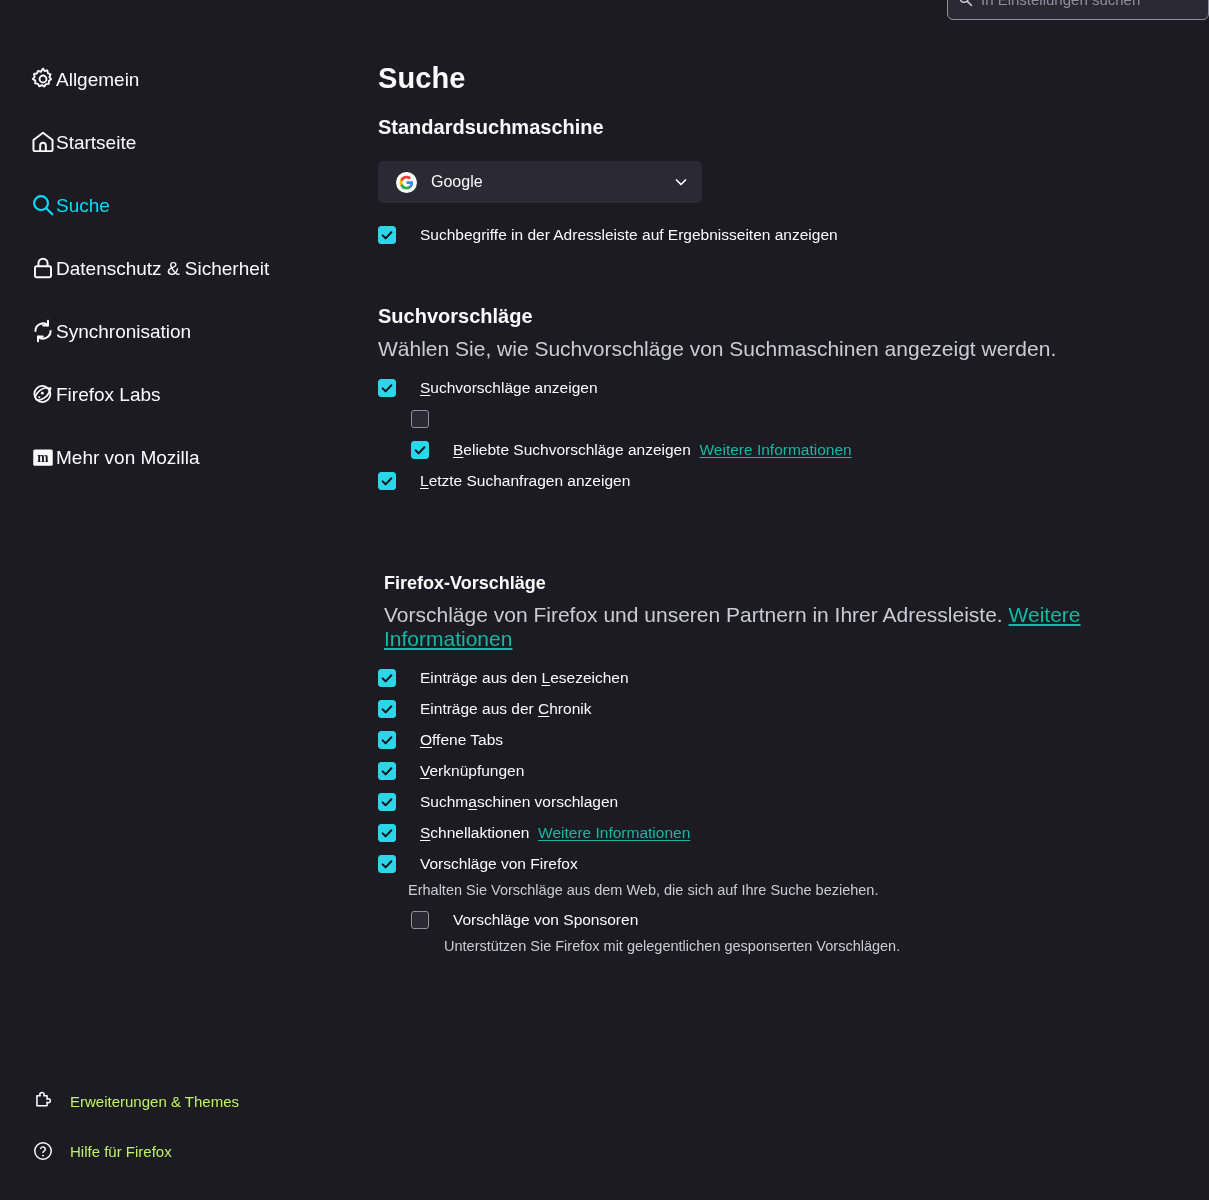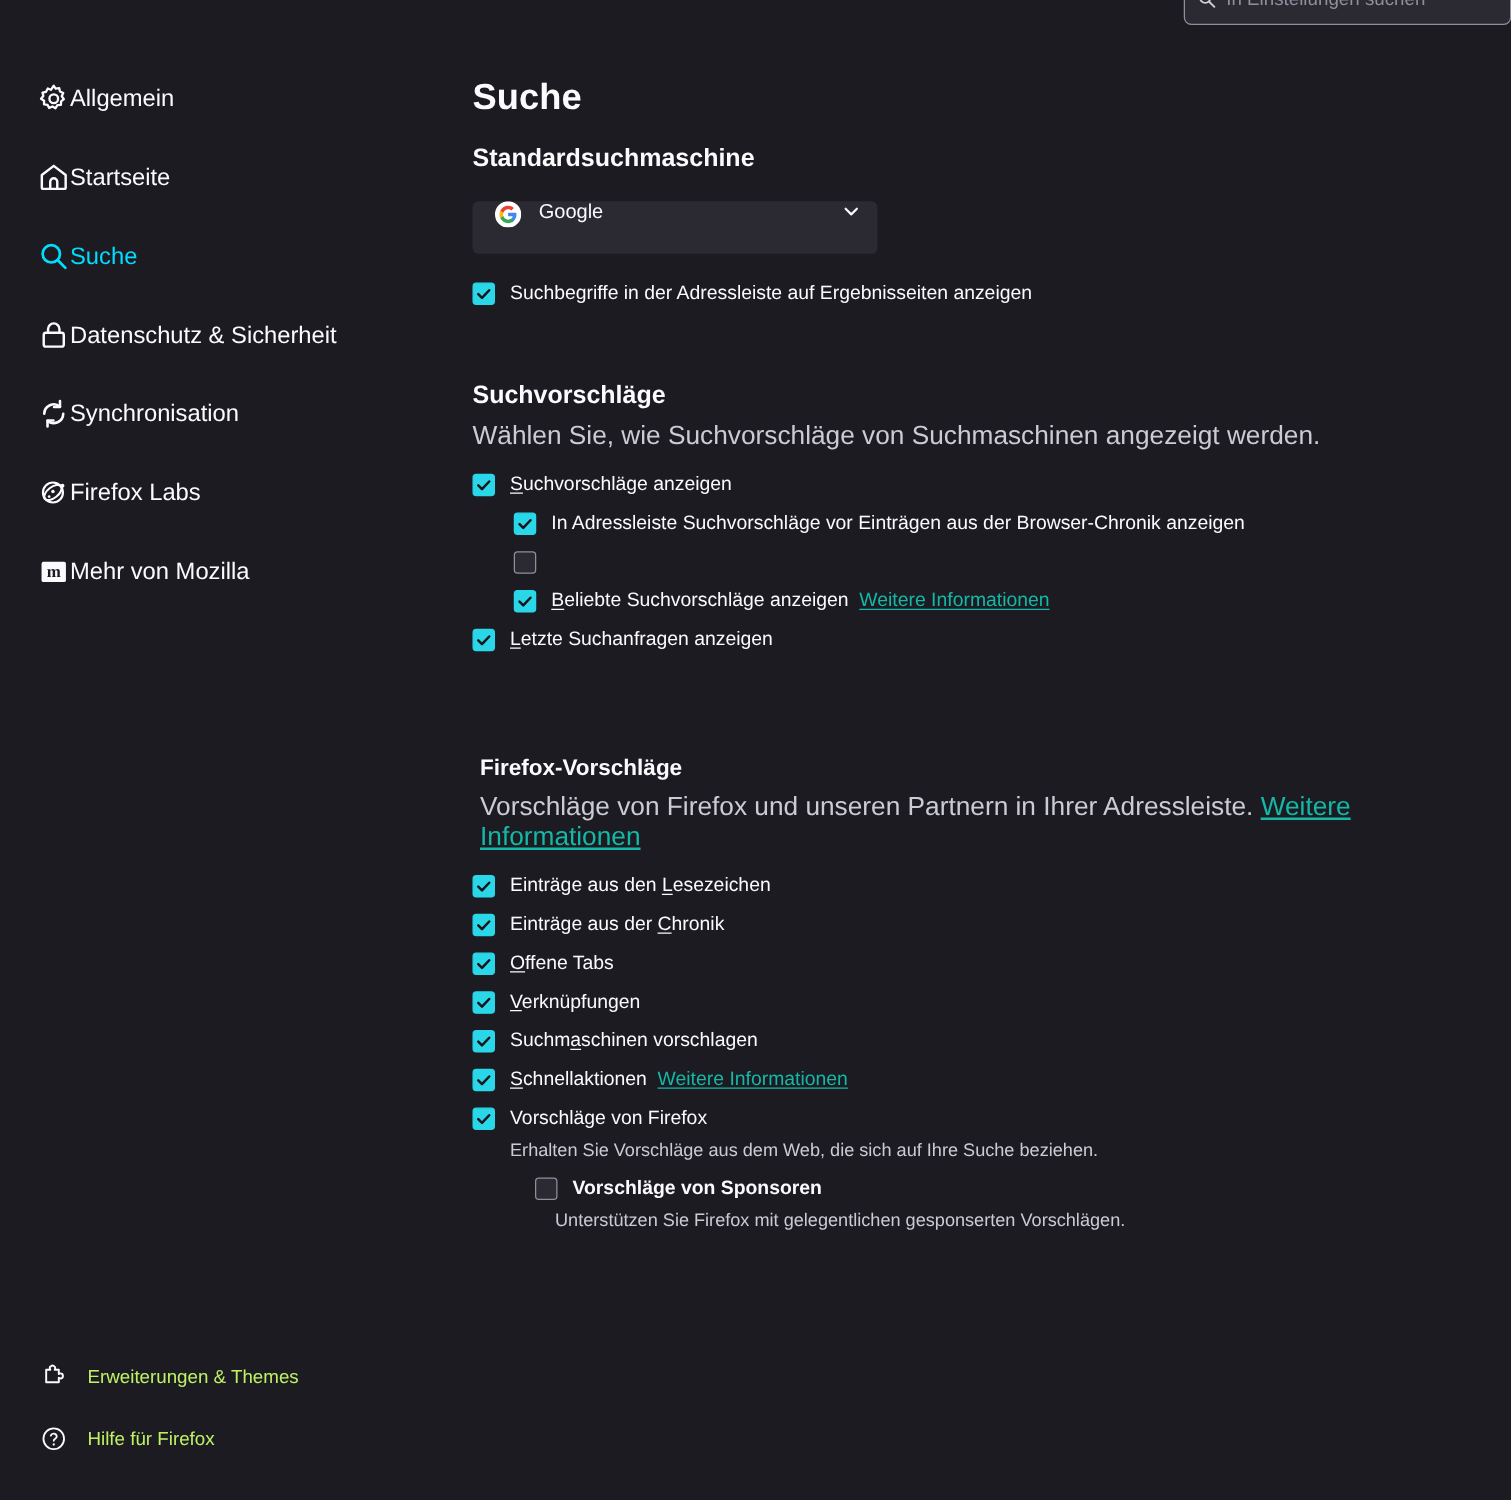--- a/index.html
+++ b/index.html
@@ -139,35 +139,35 @@
   p.desc.indent { padding-left: 6px; }
 
   
   .engine-select {
     width: 324px;
     height: 42px;
     background: #2b2a33;
     border: none;
     border-radius: 5px;
     display: flex;
-    align-items: flex-start;
+    align-items: center;
     padding: 0 13px 0 18px;
     gap: 14px;
     margin-bottom: 21px;
     cursor: default;
   }
   .engine-select .glogo { flex: 0 0 auto; width: 21px; height: 21px; display:block; }
   .engine-select .name { font-size: 16px; flex: 1 1 auto; }
   .engine-select .chev { flex: 0 0 auto; width: 16px; height: 16px; color:#fbfbfe; }
 
   
   .cbrow {
     display: flex;
     align-items: flex-end;
-    gap: 12px;
+    gap: 24px;
     margin-bottom: 11px;
     cursor: default;
   }
   .cbrow.tight { margin-bottom: 8px; }
   .cbrow .box {
     flex: 0 0 auto;
     width: 18px; height: 18px;
     border-radius: 3px;
     margin-top: 2px;
     position: relative;
@@ -185,21 +185,21 @@
   .cbrow .txt u { text-decoration: underline; text-underline-offset: 2px; }
 
   a.more {
     color: #14b8a6;
     text-decoration: underline;
     text-underline-offset: 2px;
     cursor: pointer;
   }
 
   .indent-1 { margin-left: 33px; }
-  .indent-2 { margin-left: 50px; font-weight: bold; }
+  .indent-2 { margin-left: 33px; }
 
   .subdesc {
     font-size: 14.5px;
     color: #cbcbd3;
     margin: 0 0 10px 30px;
     line-height: 18px;
   }
   .subdesc.deep { margin-left: 66px; }
 
   .spacer-lg { height: 50px; }
@@ -359,28 +359,20 @@
 
   <div class="cbrow">
     <span class="box on">
       <svg viewBox="0 0 16 16" fill="none" stroke="currentColor" stroke-width="2.3" stroke-linecap="round" stroke-linejoin="round">
           <polyline points="3,8.4 6.4,11.8 13,4.8"></polyline>
         </svg>
     </span>
     <span class="txt"><u>S</u><span>uchvorschläge anzeigen</span></span>
   </div>
 
-  <div class="cbrow indent-1">
-    <span class="box on">
-      <svg viewBox="0 0 16 16" fill="none" stroke="currentColor" stroke-width="2.3" stroke-linecap="round" stroke-linejoin="round">
-          <polyline points="3,8.4 6.4,11.8 13,4.8"></polyline>
-        </svg>
-    </span>
-    <span class="txt">In Adressleiste Suchvorschläge vor Einträgen aus der Browser-Chronik anzeigen</span>
-  </div>
 
   <div class="cbrow indent-1">
     <span class="box off"></span>
   </div>
 
   <div class="cbrow indent-1">
     <span class="box on">
       <svg viewBox="0 0 16 16" fill="none" stroke="currentColor" stroke-width="2.3" stroke-linecap="round" stroke-linejoin="round">
           <polyline points="3,8.4 6.4,11.8 13,4.8"></polyline>
         </svg>

